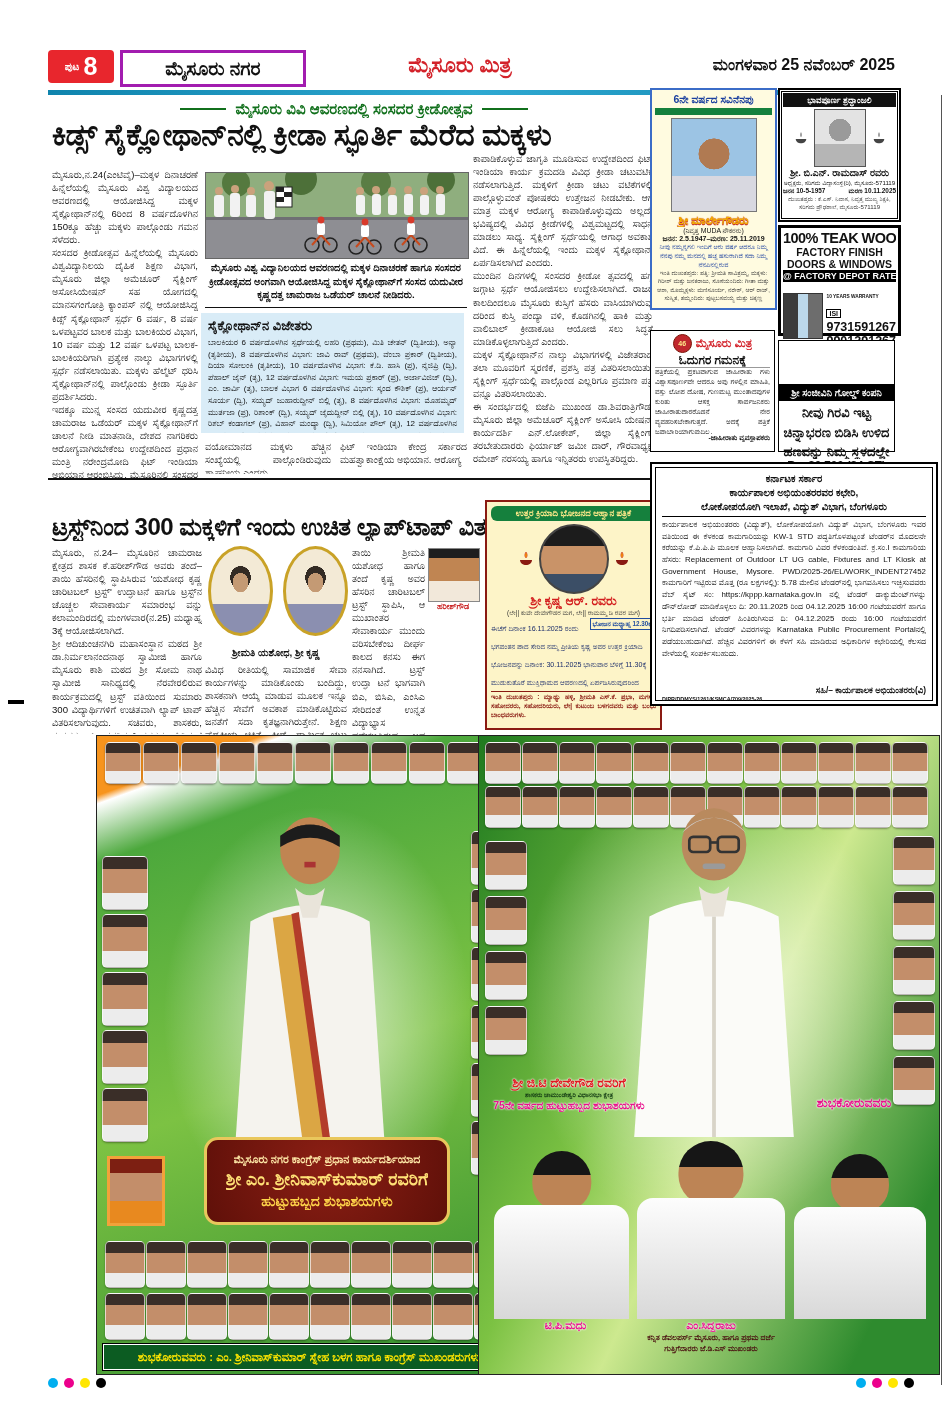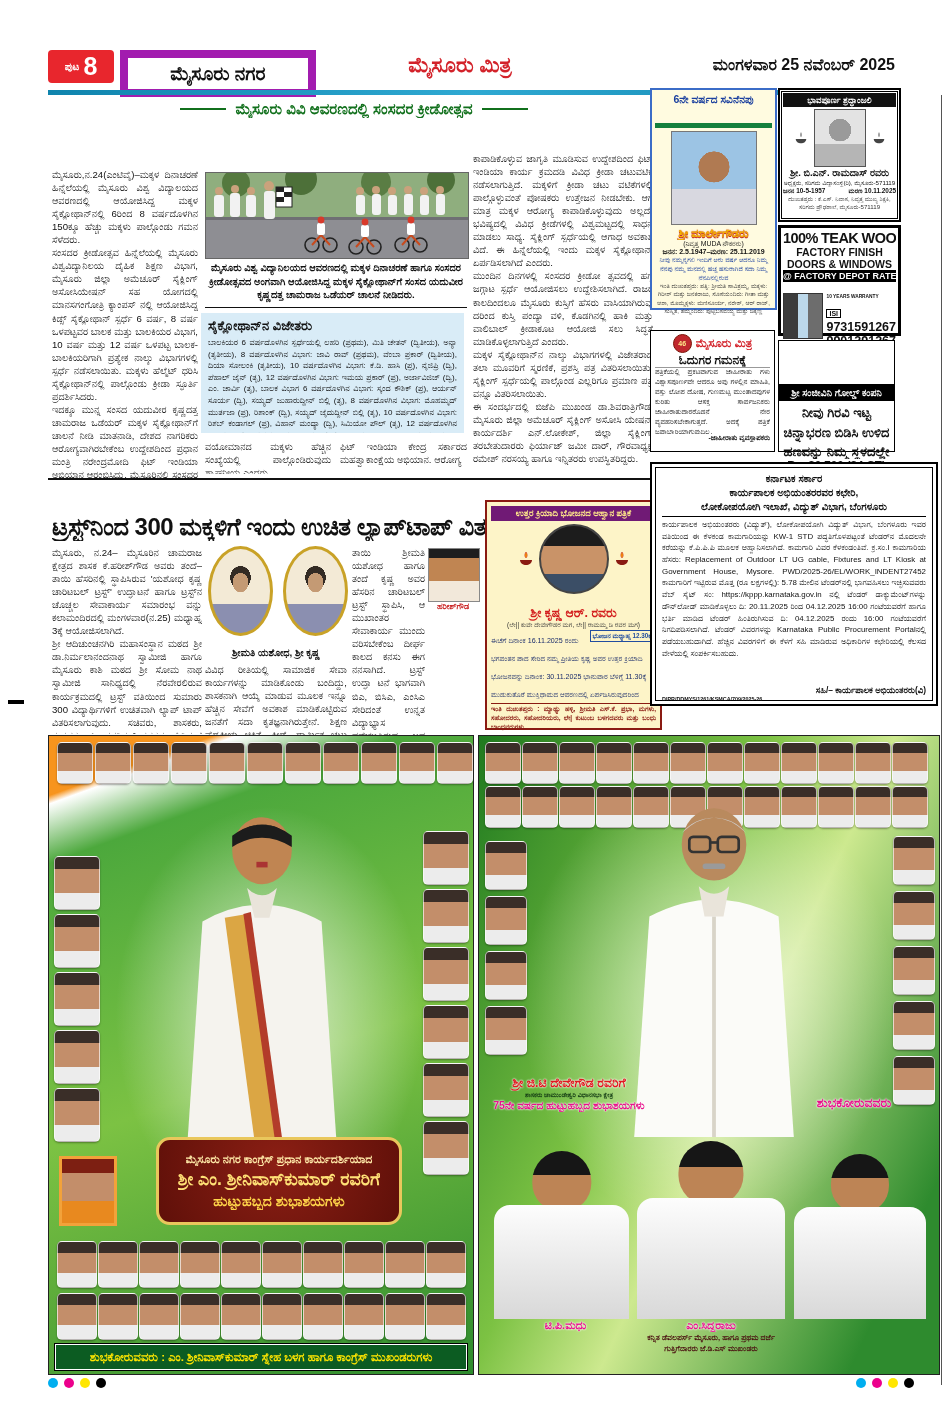--- a/index.html
+++ b/index.html
@@ -9,21 +9,21 @@
   .txt{overflow:hidden;}
   .c{text-align:center;}
   .j{text-align:justify;}
   .pre{white-space:pre-line;}
   .nw{white-space:nowrap;}
 
   
   .pagebox{background:#e8262d;border-radius:4px;color:#fff;display:flex;align-items:center;justify-content:center;gap:4px;}
   .pagebox .small{font-size:10px;font-weight:bold;}
   .pagebox .big{font-size:25px;font-weight:800;line-height:1;}
-  .sectionbox{border:8px solid #a21caf;display:flex;align-items:center;justify-content:center;
+  .sectionbox{border:3px solid #a21caf;display:flex;align-items:center;justify-content:center;
               font-size:19px;font-weight:800;}
   .papername{color:#d3222a;font-weight:800;font-size:21px;}
   .dateline{font-weight:800;font-size:16px;}
   .tealrule{background:linear-gradient(90deg,#0f84ad,#2fa9d2 50%,#0f84ad);}
 
   .kickerrow{display:flex;align-items:center;justify-content:center;gap:9px;color:#11701c;font-weight:800;font-size:15px;}
   .kdash{width:46px;height:2px;background:#11701c;}
   .headline1{font-size:30px;font-weight:800;line-height:1.1;letter-spacing:-.5px;}
   .headline2{font-size:24px;font-weight:800;line-height:1.18;letter-spacing:-.5px;}
   .body-col{font-size:9.6px;line-height:1.36;}
@@ -50,30 +50,30 @@
   .obitphoto2{background:
       radial-gradient(circle 16px at 50% 36%, #9a9a9a 70%, rgba(0,0,0,0) 71%),
       linear-gradient(180deg,#e3e3e3 0 60%,#b5b5b5 60%);border:1px solid #555;}
   .face{position:absolute;border-radius:5px;border:1px solid rgba(255,255,255,.65);
     background:linear-gradient(180deg,#3a2e28 0 24%,#c38e6a 24% 70%,#ececec 70%);
     box-shadow:0 1px 2px rgba(0,0,0,.35);}
   .framedpic{border:3px solid #f2a23a;background:linear-gradient(180deg,#7d1f12 0 22%,#c38e6a 22% 66%,#e8891f 66%);}
 
   
   .invite{background:#fdf4c8;border:2px solid #8a1a12;padding:4px;}
-  .invite .hdr{background:#701a75;color:#ffe98a;font-weight:800;font-size:8.6px;padding:2px 1px;border-radius:0;}
-  .invite .nm{color:#d31d1d;font-weight:800;font-size:12.5px;margin-top:12px;}
+  .invite .hdr{background:#15803d;color:#ffe98a;font-weight:800;font-size:8.6px;padding:2px 1px;border-radius:6px;}
+  .invite .nm{color:#d31d1d;font-weight:800;font-size:12.5px;}
   .invite .sub{font-size:6.6px;color:#333;}
   .invite .bd{font-size:7.1px;color:#1a2c6b;line-height:1.4;}
   .invite .meal{float:right;border:1px solid #214da0;color:#214da0;font-size:6.3px;font-weight:bold;padding:1px 2px;margin:1px;}
   .invite .fam{font-size:6.6px;color:#8a1a12;font-weight:bold;line-height:1.35;}
 
   
   .obit1{background:#fffbe0;border:2px solid #3b6cc7;padding:3px;}
-  .obit1 .hdr{color:#1a3f9e;font-weight:800;font-size:10.5px;border-bottom:5px solid #15803d;padding-bottom:17px;}
+  .obit1 .hdr{color:#1a3f9e;font-weight:800;font-size:10.5px;border-bottom:7px solid #15803d;padding-bottom:2px;}
   .obit1 .nm{color:#f5b400;font-weight:800;font-size:11px;text-shadow:0 0 1px #c0272d,0 1px 0 #c0272d;}
   .obit1 .sub{font-size:6.9px;}
   .obit1 .dt{font-size:7px;font-weight:800;}
   .obit1 .vs{font-size:6.5px;color:#1a3f9e;line-height:1.35;}
   .obit1 .fm{font-size:6.2px;line-height:1.35;color:#333;}
   .obit2{background:#fff;border:2px solid #000;box-shadow:inset 0 0 0 1px #fff,inset 0 0 0 2px #000;padding:3px;}
   .obit2 .hdr{background:#111;color:#fff;font-size:8.4px;font-weight:800;padding:1.5px 0;}
   .obit2 .nm{font-size:9.5px;font-weight:800;}
   .obit2 .sub{font-size:6.2px;}
   .obit2 .dt{font-size:6.4px;font-weight:800;display:flex;justify-content:space-between;}
@@ -110,21 +110,21 @@
   .tender .h{font-size:10px;font-weight:800;line-height:1.4;}
   .tender .h3{border-bottom:1px solid #000;padding-bottom:2px;margin-bottom:2px;}
   .tender .bd{font-size:7.9px;line-height:1.48;}
   .tender .sg{font-size:8.4px;font-weight:800;text-align:right;}
   .tender .ref{font-size:5.4px;font-weight:bold;}
 
   
   .adL{border:1px solid #222;overflow:hidden;
     background:
       radial-gradient(ellipse 220px 300px at 52% 44%, rgba(255,255,255,.75), rgba(255,255,255,0) 70%),
-      linear-gradient(160deg,#f7941d 0 56px,#ffffff 64px,#4ca83c 120px,#7cc243 52%,#2e8b2e 100%);}
+      linear-gradient(160deg,#f7941d 0 56px,#ffffff 64px,#4ca83c 120px,#7cc243 52%,#2e8b2e 100%); margin-left: 48px;}
   .adR{border:1px solid #222;overflow:hidden;
     background:
       radial-gradient(ellipse 260px 320px at 50% 42%, rgba(255,255,255,.7), rgba(255,255,255,0) 72%),
       linear-gradient(115deg,#1f7a1f,#7cc243 38%,#cde98f 55%,#2e8b2e 88%);}
   .maroonbox{border-radius:14px;border:3px solid #e9c75c;
      background:radial-gradient(circle at 50% 30%,#8c1f14,#5f1009);color:#ffd54a;
      display:flex;flex-direction:column;align-items:center;justify-content:center;gap:3px;padding:4px 6px;box-sizing:border-box;}
   .maroonbox .m1{font-size:11px;font-weight:bold;color:#ffe9a8;}
   .maroonbox .m2{font-size:17.5px;font-weight:900;color:#ffe176;}
   .maroonbox .m3{font-size:14px;font-weight:800;color:#ffd54a;}
@@ -155,20 +155,21 @@
   <div class="abs sectionbox txt nw" style="left:120px;top:50px;width:180px;height:31px;">ಮೈಸೂರು ನಗರ</div>
   <div class="abs papername txt nw c" style="left:330px;top:53px;width:260px;height:28px;">ಮೈಸೂರು ಮಿತ್ರ</div>
   <div class="abs dateline txt nw" style="left:620px;top:56px;width:275px;text-align:right;height:22px;">ಮಂಗಳವಾರ 25 ನವೆಂಬರ್ 2025</div>
   <div class="abs tealrule" style="left:48px;top:90px;width:849px;height:5px;"></div>
 
   <div class="abs kickerrow txt" style="left:48px;top:99px;width:612px;height:19px;">
     <span class="kdash"></span>
     <span class="nw">ಮೈಸೂರು ವಿವಿ ಆವರಣದಲ್ಲಿ ಸಂಸದರ ಕ್ರೀಡೋತ್ಸವ</span>
     <span class="kdash"></span>
   </div>
+  <div class="abs headline1 txt nw" style="left:52px;top:118px;width:606px;height:46px;">ಕಿಡ್ಸ್ ಸೈಕ್ಲೋಥಾನ್‌ನಲ್ಲಿ ಕ್ರೀಡಾ ಸ್ಫೂರ್ತಿ ಮೆರೆದ ಮಕ್ಕಳು</div>
 
   <div class="abs body-col j pre txt" style="left:52px;top:168px;width:146px;height:310px;">ಮೈಸೂರು,ನ.24(ಎಂಟಿವೈ)–ಮಕ್ಕಳ ದಿನಾಚರಣೆ ಹಿನ್ನೆಲೆಯಲ್ಲಿ ಮೈಸೂರು ವಿಶ್ವ ವಿದ್ಯಾಲಯದ ಆವರಣದಲ್ಲಿ ಆಯೋಜಿಸಿದ್ದ ಮಕ್ಕಳ ಸೈಕ್ಲೋಥಾನ್‌ನಲ್ಲಿ 6ರಿಂದ 8 ವರ್ಷದೊಳಗಿನ 150ಕ್ಕೂ ಹೆಚ್ಚು ಮಕ್ಕಳು ಪಾಲ್ಗೊಂಡು ಗಮನ ಸೆಳೆದರು.
 ಸಂಸದರ ಕ್ರೀಡೋತ್ಸವ ಹಿನ್ನೆಲೆಯಲ್ಲಿ ಮೈಸೂರು ವಿಶ್ವವಿದ್ಯಾನಿಲಯ ದೈಹಿಕ ಶಿಕ್ಷಣ ವಿಭಾಗ, ಮೈಸೂರು ಜಿಲ್ಲಾ ಅಮೆಚೂರ್ ಸೈಕ್ಲಿಂಗ್ ಅಸೋಸಿಯೇಷನ್ ಸಹ ಯೋಗದಲ್ಲಿ ಮಾನಸಗಂಗೋತ್ರಿ ಕ್ಯಾಂಪಸ್ ನಲ್ಲಿ ಆಯೋಜಿಸಿದ್ದ ಕಿಡ್ಸ್ ಸೈಕ್ಲೋಥಾನ್ ಸ್ಪರ್ಧೆ 6 ವರ್ಷ, 8 ವರ್ಷ ಒಳಪಟ್ಟವರ ಬಾಲಕ ಮತ್ತು ಬಾಲಕಿಯರ ವಿಭಾಗ, 10 ವರ್ಷ ಮತ್ತು 12 ವರ್ಷ ಒಳಪಟ್ಟ ಬಾಲಕ-ಬಾಲಕಿಯರಿಗಾಗಿ ಪ್ರತ್ಯೇಕ ನಾಲ್ಕು ವಿಭಾಗಗಳಲ್ಲಿ ಸ್ಪರ್ಧೆ ನಡೆಸಲಾಯಿತು. ಮಕ್ಕಳು ಹೆಲ್ಮೆಟ್ ಧರಿಸಿ ಸೈಕ್ಲೋಥಾನ್‌ನಲ್ಲಿ ಪಾಲ್ಗೊಂಡು ಕ್ರೀಡಾ ಸ್ಫೂರ್ತಿ ಪ್ರದರ್ಶಿಸಿದರು.
 ಇದಕ್ಕೂ ಮುನ್ನ ಸಂಸದ ಯದುವೀರ ಕೃಷ್ಣದತ್ತ ಚಾಮರಾಜ ಒಡೆಯರ್ ಮಕ್ಕಳ ಸೈಕ್ಲೋಥಾನ್‌ಗೆ ಚಾಲನೆ ನೀಡಿ ಮಾತನಾಡಿ, ದೇಶದ ನಾಗರಿಕರು ಆರೋಗ್ಯವಾಗಿರಬೇಕೆಂಬ ಉದ್ದೇಶದಿಂದ ಪ್ರಧಾನ ಮಂತ್ರಿ ನರೇಂದ್ರಮೋದಿ ಫಿಟ್ ಇಂಡಿಯಾ ಅಭಿಯಾನ ಆರಂಭಿಸಿದ್ದು, ಮೈಸೂರಿನಲ್ಲಿ ಸಂಸದರ ಕ್ರೀಡೋತ್ಸವದ ಮೂಲಕ ಈಗಾಗಲೇ ವಿವಿಧ ಕ್ರೀಡಾ ಚಟುವಟಿಕೆ ನಡೆಸಲಾಗಿದೆ. ಮಕ್ಕಳ ದಿನಾಚರಣೆ ಹಿನ್ನೆಲೆಯಲ್ಲಿ ಇಂದು ಮಕ್ಕಳಿಗಾಗಿ ಸೈಕ್ಲೋಥಾನ್ ಆಯೋಜಿಸಲಾಗಿದೆ. ವಿವಿಧ</div>
 
   <div class="abs newsphoto" style="left:205px;top:172px;width:262px;height:85px;">
     <svg width="262" height="85" viewBox="0 0 262 85">
       <rect x="0" y="0" width="262" height="46" fill="#8fae7e"></rect>
       <circle cx="30" cy="10" r="14" fill="#55793f"></circle>
         <circle cx="95" cy="6" r="16" fill="#4d7039"></circle>

